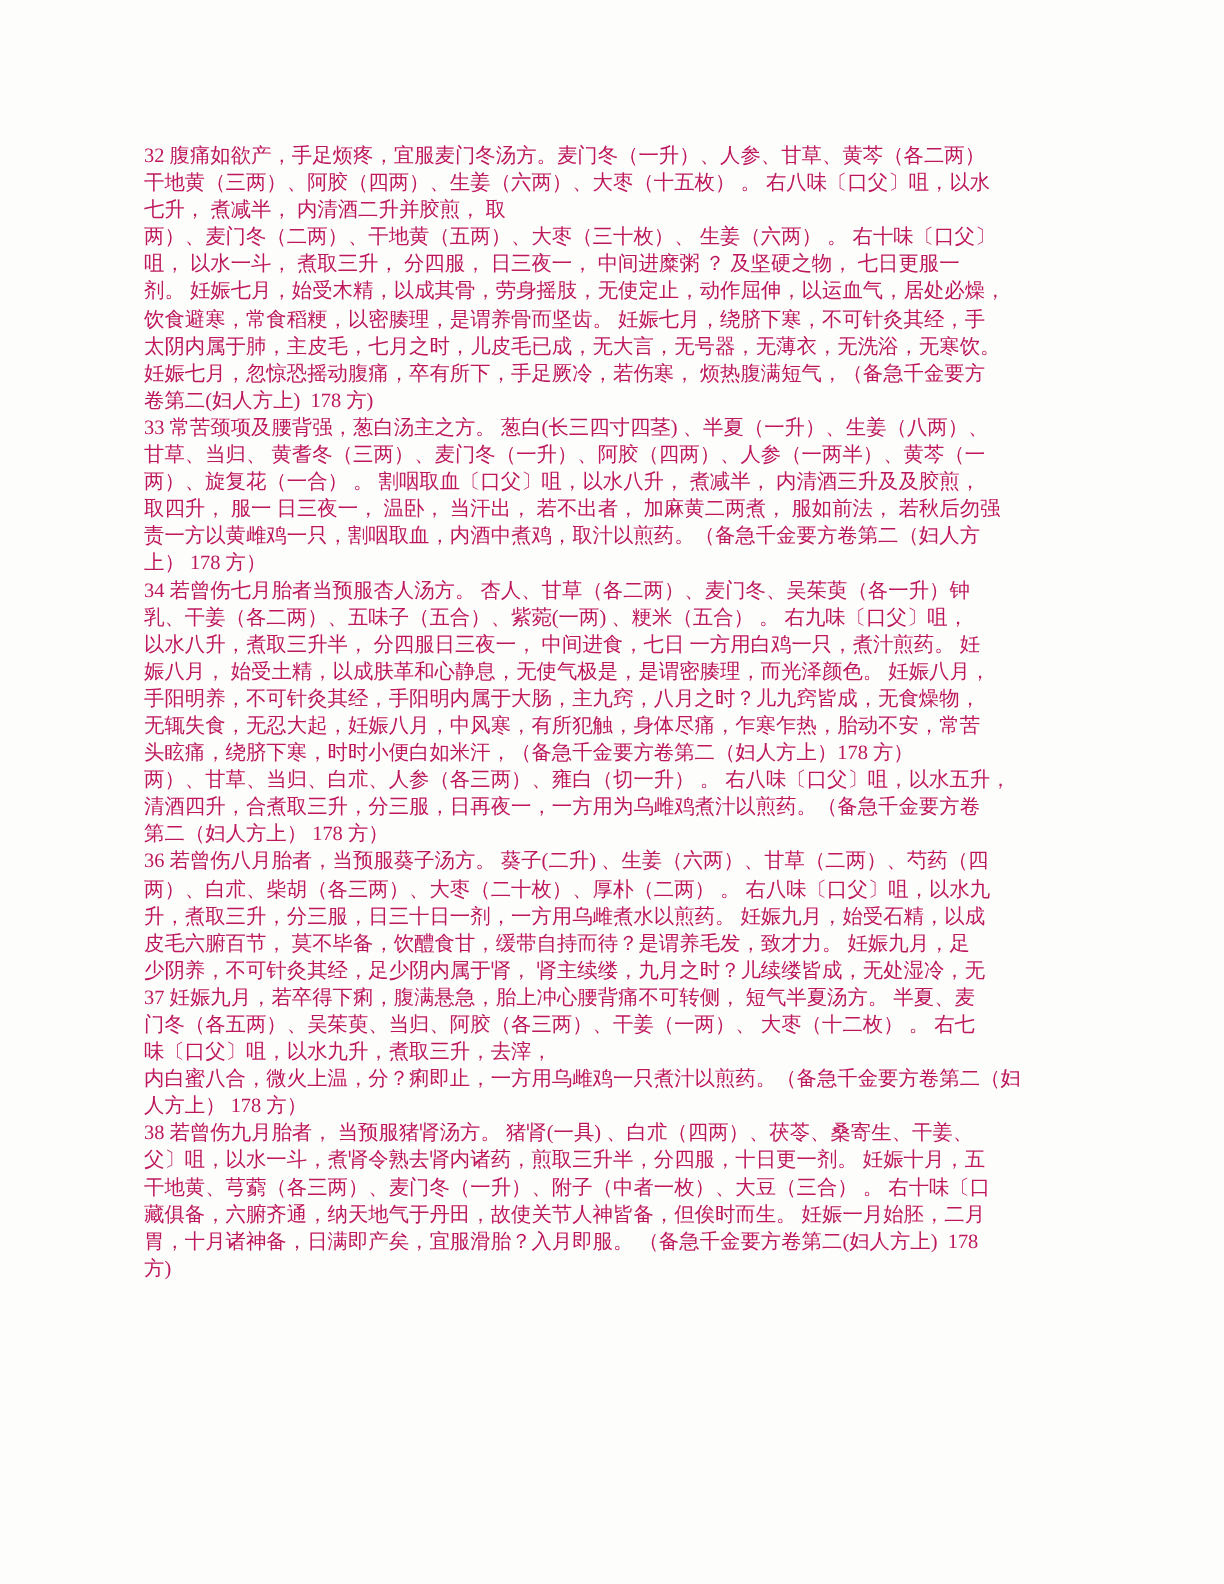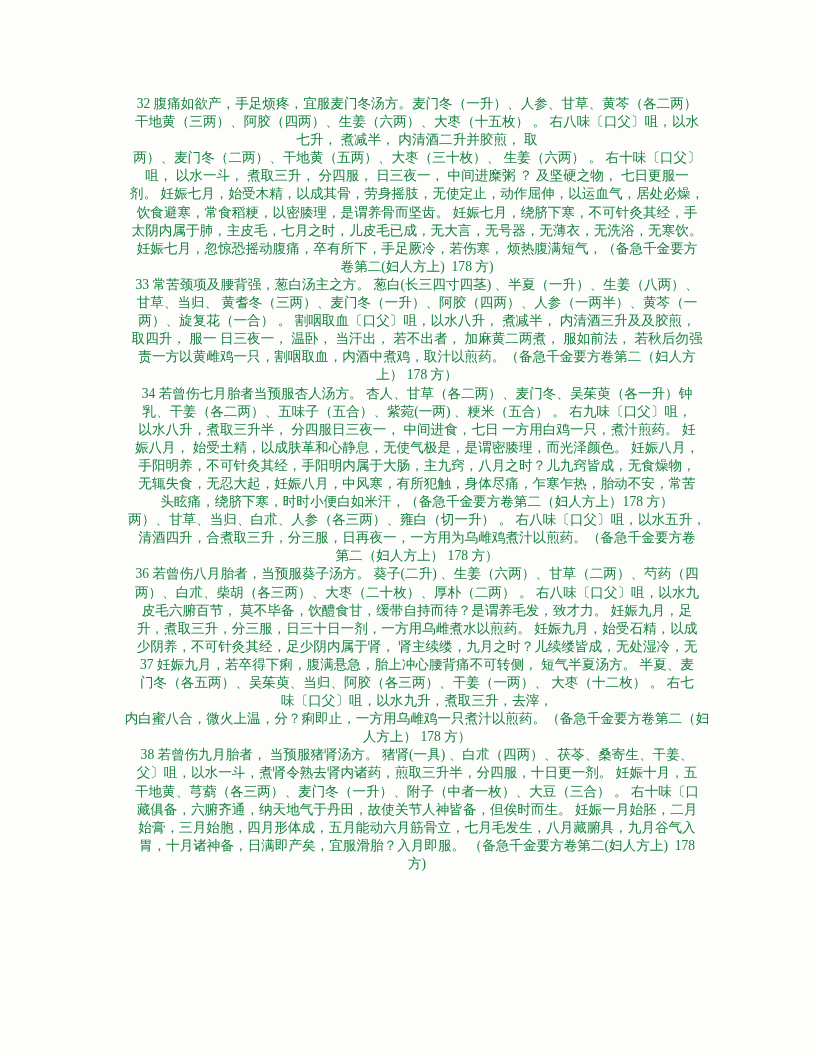--- a/index.html
+++ b/index.html
@@ -21,22 +21,22 @@
     left: 96px;
     top: 95px;
     width: 642px;
     color: #1c1c1c;
   }
   .text-line {
     font-size: 13.6px;
     line-height: 18.1px;
     white-space: pre-wrap;
     word-break: break-all;
-    text-align: center;
-    color: #15803d;
+    text-align: left;
+    color: #be185d;
   }
 </style>
 </head>
 <body>
 
 <div class="page">
   <div class="text-content">
       <div class="text-line">32 腹痛如欲产，手足烦疼，宜服麦门冬汤方。麦门冬（一升）、人参、甘草、黄芩（各二两）</div>
       <div class="text-line">干地黄（三两）、阿胶（四两）、生姜（六两）、大枣（十五枚） 。 右八味〔口父〕咀，以水</div>
       <div class="text-line">七升， 煮减半， 内清酒二升并胶煎， 取</div>
@@ -58,29 +58,28 @@
       <div class="text-line">以水八升，煮取三升半， 分四服日三夜一， 中间进食，七日 一方用白鸡一只，煮汁煎药。 妊</div>
       <div class="text-line">娠八月， 始受土精，以成肤革和心静息，无使气极是，是谓密腠理，而光泽颜色。 妊娠八月，</div>
       <div class="text-line">手阳明养，不可针灸其经，手阳明内属于大肠，主九窍，八月之时？儿九窍皆成，无食燥物，</div>
       <div class="text-line">无辄失食，无忍大起，妊娠八月，中风寒，有所犯触，身体尽痛，乍寒乍热，胎动不安，常苦</div>
       <div class="text-line">头眩痛，绕脐下寒，时时小便白如米汗，（备急千金要方卷第二（妇人方上）178 方）</div>
       <div class="text-line">两）、甘草、当归、白朮、人参（各三两）、雍白（切一升） 。 右八味〔口父〕咀，以水五升，</div>
       <div class="text-line">清酒四升，合煮取三升，分三服，日再夜一，一方用为乌雌鸡煮汁以煎药。（备急千金要方卷</div>
       <div class="text-line">第二（妇人方上） 178 方）</div>
       <div class="text-line">36 若曾伤八月胎者，当预服葵子汤方。 葵子(二升) 、生姜（六两）、甘草（二两）、芍药（四</div>
       <div class="text-line">两）、白朮、柴胡（各三两）、大枣（二十枚）、厚朴（二两） 。 右八味〔口父〕咀，以水九</div>
+      <div class="text-line">升，煮取三升，分三服，日三十日一剂，一方用乌雌煮水以煎药。 妊娠九月，始受石精，以成</div>
       <div class="text-line">皮毛六腑百节， 莫不毕备，饮醴食甘，缓带自持而待？是谓养毛发，致才力。 妊娠九月，足</div>
-      <div class="text-line">升，煮取三升，分三服，日三十日一剂，一方用乌雌煮水以煎药。 妊娠九月，始受石精，以成</div>
       <div class="text-line">少阴养，不可针灸其经，足少阴内属于肾， 肾主续缕，九月之时？儿续缕皆成，无处湿冷，无</div>
       <div class="text-line">37 妊娠九月，若卒得下痢，腹满悬急，胎上冲心腰背痛不可转侧， 短气半夏汤方。 半夏、麦</div>
       <div class="text-line">门冬（各五两）、吴茱萸、当归、阿胶（各三两）、干姜（一两）、 大枣（十二枚） 。 右七</div>
       <div class="text-line">味〔口父〕咀，以水九升，煮取三升，去滓，</div>
       <div class="text-line">内白蜜八合，微火上温，分？痢即止，一方用乌雌鸡一只煮汁以煎药。（备急千金要方卷第二（妇</div>
       <div class="text-line">人方上） 178 方）</div>
       <div class="text-line">38 若曾伤九月胎者， 当预服猪肾汤方。 猪肾(一具) 、白朮（四两）、茯苓、桑寄生、干姜、</div>
       <div class="text-line">父〕咀，以水一斗，煮肾令熟去肾内诸药，煎取三升半，分四服，十日更一剂。 妊娠十月，五</div>
       <div class="text-line">干地黄、芎藭（各三两）、麦门冬（一升）、附子（中者一枚）、大豆（三合） 。 右十味〔口</div>
       <div class="text-line">藏俱备，六腑齐通，纳天地气于丹田，故使关节人神皆备，但俟时而生。 妊娠一月始胚，二月</div>
-      <div class="text-line">始膏，三月始胞，四月形体成，五月能动六月筋骨立，七月毛发生，八月藏腑具，九月谷气入</div>
       <div class="text-line">胃，十月诸神备，日满即产矣，宜服滑胎？入月即服。 （备急千金要方卷第二(妇人方上)  178</div>
       <div class="text-line">方)</div>
     </div>
 </div>
 
 </body></html>

